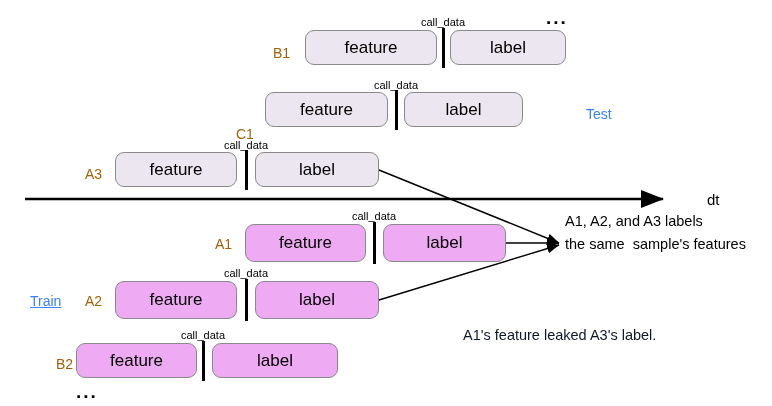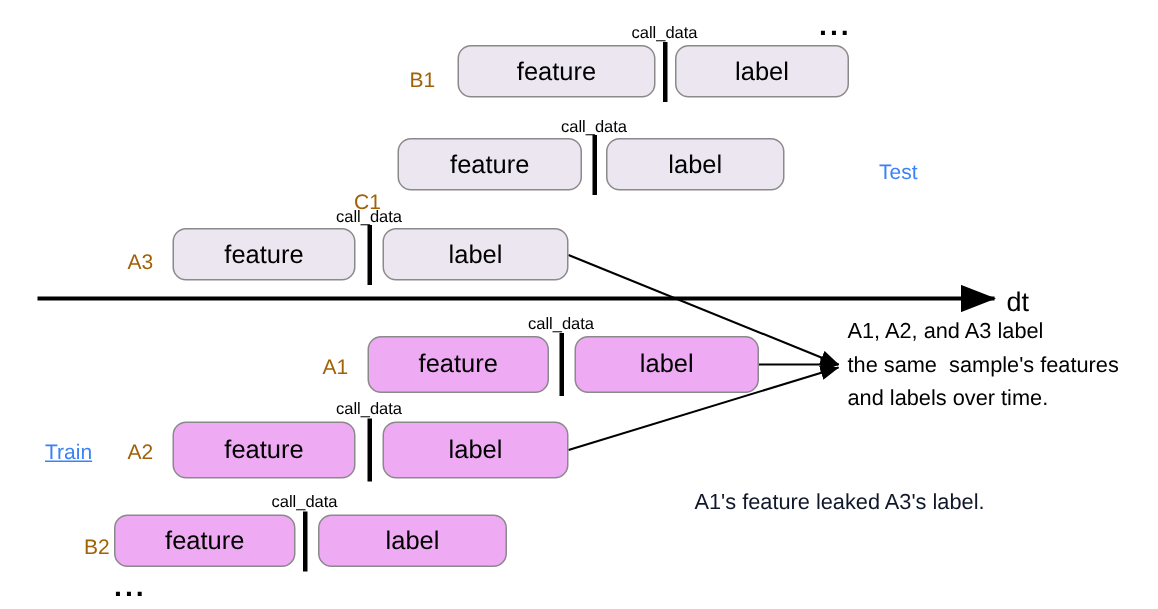--- a/index.html
+++ b/index.html
@@ -71,23 +71,24 @@
   .dots {
     position: absolute;
     font-size: 19px;
     font-weight: bold;
     letter-spacing: 2px;
     color: #000000;
     line-height: 1;
   }
   .axis-label {
     position: absolute;
-    font-size: 18px;
+    font-size: 15px;
     color: #000000;
     line-height: 1;
+    margin-left: 36px;
   }
   .note {
     position: absolute;
     font-size: 14.5px;
     color: #000000;
     line-height: 19px;
     white-space: pre;
   }
   .warning {
     position: absolute;
@@ -153,19 +154,18 @@
   <div class="divider" style="left:245px; top:279px; height:42px;"></div>
   <div class="seg-box train" style="left:255px; top:281px; width:124px; height:38px;">label</div>
 
   <div class="row-tag" style="position:absolute; left:56px; top:357px;">B2</div>
   <div class="calldata-label" style="left:203px; top:330px;">call_data</div>
   <div class="seg-box train" style="left:76px; top:343px; width:121px; height:35px;">feature</div>
   <div class="divider" style="left:202px; top:341px; height:40px;"></div>
   <div class="seg-box train" style="left:212px; top:343px; width:126px; height:35px;">label</div>
   <div class="dots" style="left:76px; top:382px;">...</div>
 
-  <div class="note" style="left:565px; top:212px;">A1, A2, and A3 label</div>
+  <div class="note" style="left:565px; top:212px;">A1, A2, and A3 labels</div>
   <div class="note" style="left:565px; top:235px;">the same  sample's features</div>
-  <div class="note" style="left:565px; top:257px;">and labels over time.</div>
 
   <div class="warning" style="left:463px; top:328px;">A1's feature leaked A3's label.</div>
 
 </div>
 
 </body></html>

